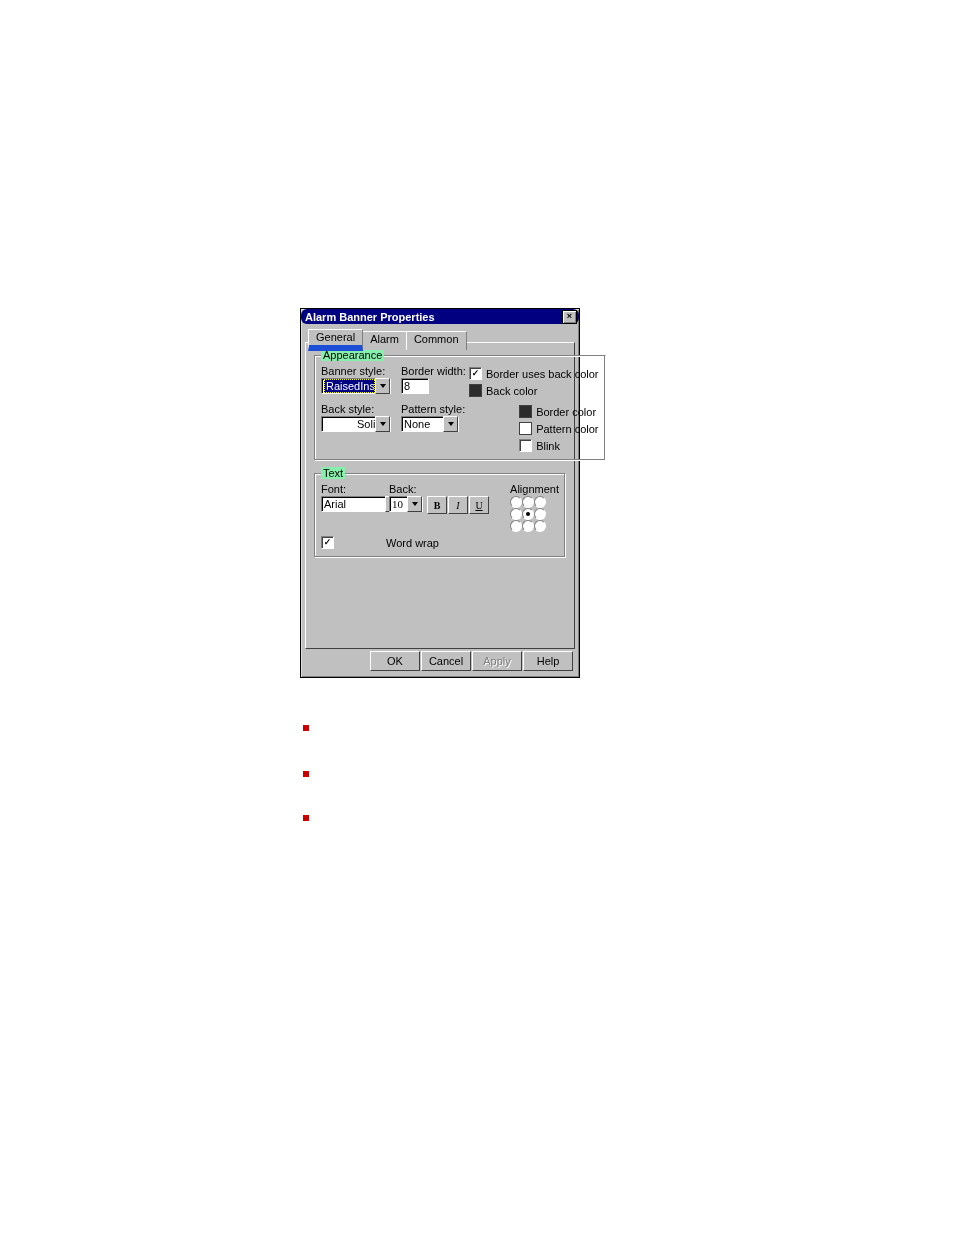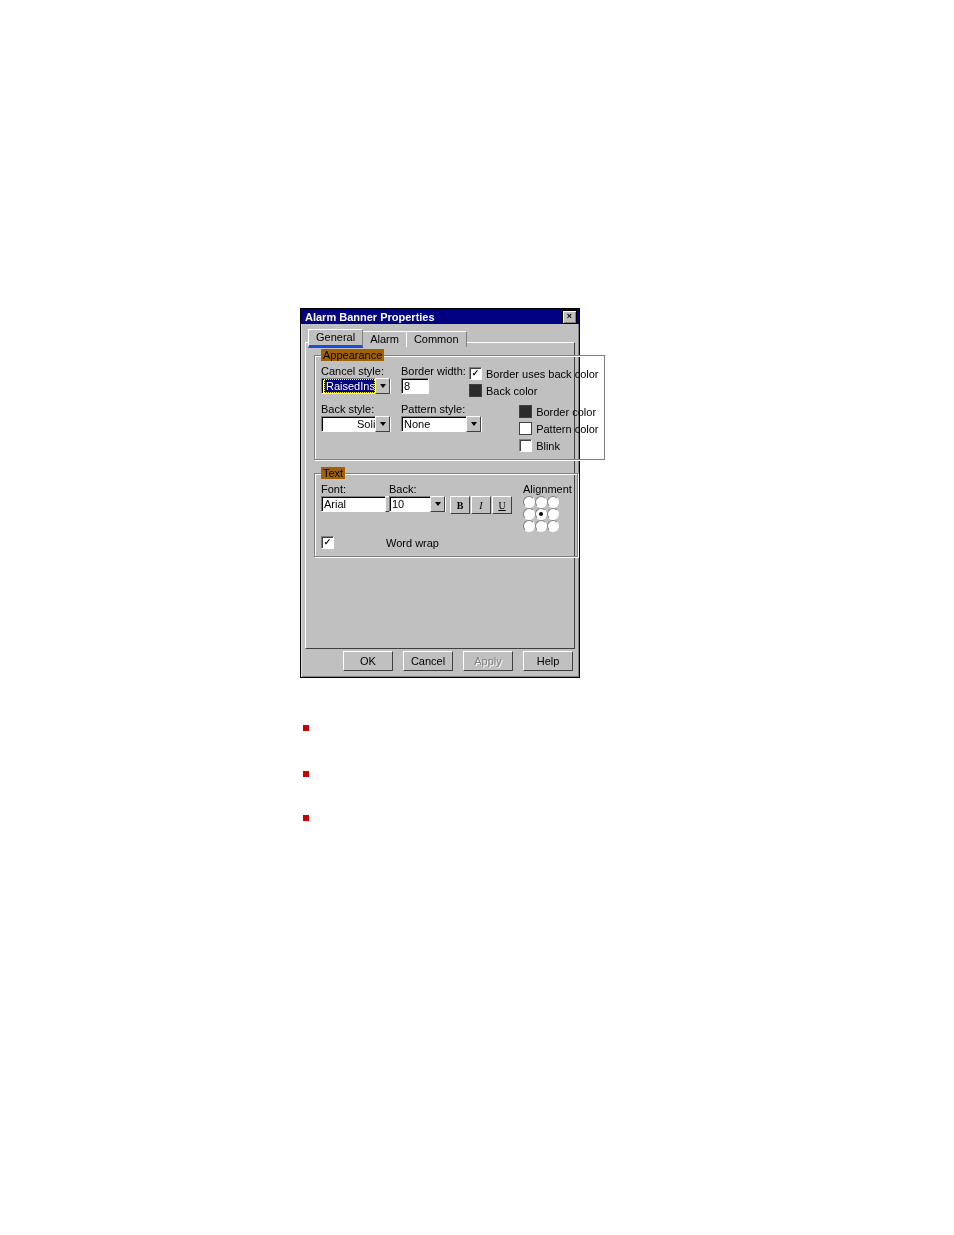--- a/index.html
+++ b/index.html
@@ -25,20 +25,21 @@
   .titlebar {
     height: 15px;
     background: #000080;
     color: #fff;
     display: flex;
     align-items: center;
     justify-content: space-between;
     padding: 0 2px;
     font-weight: bold;
     font-size: 11px;
+    border-radius: 6px;
   }
   .titlebar .title-text {
     padding-left: 2px;
     white-space: nowrap;
   }
   .close-btn {
     width: 13px;
     height: 12px;
     background: #c0c0c0;
     border: 1px solid #000;
@@ -67,21 +68,21 @@
     padding: 1px 7px 2px 7px;
     font-size: 11px;
     border-top: 1px solid #fff;
     border-left: 1px solid #fff;
     border-right: 1px solid #808080;
     background: #c0c0c0;
     position: relative;
     margin-right: -1px;
   }
   .tab.active {
-    border-bottom: 3px solid #1d4ed8;
+    border-bottom: 6px solid #1d4ed8;
     margin-bottom: -1px;
     z-index: 3;
   }
   .tab:not(.active) {
     margin-top: 2px;
     padding-bottom: 0;
   }
   .tabpanel {
     position: absolute;
     left: 4px;
@@ -102,21 +103,21 @@
     border-right-color: #fff;
     border-bottom-color: #fff;
     box-shadow: inset -1px -1px 0 #808080, inset 1px 1px 0 #fff;
     margin: 0 0 6px 0;
     padding: 4px 6px 6px 6px;
     position: relative;
   }
   fieldset.group > legend {
     padding: 0 2px;
     font-size: 11px;
-    background: #a16207;
+    background: #86efac;
   }
   .row {
     display: flex;
     gap: 10px;
   }
   .col {
     display: flex;
     flex-direction: column;
   }
   .lbl {
@@ -243,21 +244,21 @@
     display: grid;
     grid-template-columns: repeat(3, 12px);
     grid-template-rows: repeat(3, 12px);
     gap: 0;
   }
   .dlg-btns {
     position: absolute;
     right: 6px;
     bottom: 6px;
     display: flex;
-    gap: 10px;
+    gap: 1px;
   }
   .btn {
     width: 48px;
     height: 18px;
     background: #c0c0c0;
     border-top: 1px solid #fff;
     border-left: 1px solid #fff;
     border-right: 1px solid #404040;
     border-bottom: 1px solid #404040;
     font-size: 11px;
@@ -289,21 +290,21 @@
       <div class="tab"><span>Alarm</span></div>
       <div class="tab"><span>Common</span></div>
     </div>
 
     <div class="tabpanel">
 
       <fieldset class="group">
         <legend>Appearance</legend>
         <div class="row">
           <div class="col" style="width:70px;">
-            <span class="lbl">Cancel style:</span>
+            <span class="lbl">Banner style:</span>
             <div class="combo selected" style="width:70px;">
               <span class="cval">RaisedInset</span>
               <span class="dd"></span>
             </div>
           </div>
           <div class="col" style="width:58px;">
             <span class="lbl">Border width:</span>
             <div class="txt" style="width:28px;">
               <span>8</span>
             </div>
@@ -323,21 +324,21 @@
         <div class="row" style="margin-top:4px;">
           <div class="col" style="width:70px;">
             <span class="lbl">Back style:</span>
             <div class="combo" style="width:70px;padding-left:35px;">
               <span class="cval">Solid</span>
               <span class="dd"></span>
             </div>
           </div>
           <div class="col" style="width:58px;">
             <span class="lbl">Pattern style:</span>
-            <div class="combo" style="width:81px;">
+            <div class="combo" style="width:58px;">
               <span class="cval">None</span>
               <span class="dd"></span>
             </div>
           </div>
           <div class="col" style="margin-left:auto;">
             <div class="cbxrow">
               <span class="swatch" style="background:#2b2b2b;"></span>
               <span>Border color</span>
             </div>
             <div class="cbxrow">
@@ -358,21 +359,21 @@
           <div class="col" style="width:58px;">
             <span class="lbl">Font:</span>
             <div class="combo" style="width:80px;">
               <span class="cval">Arial</span>
               <span class="dd"></span>
             </div>
           </div>
           <div class="col">
             <span class="lbl">Back:</span>
             <div style="display:flex;">
-              <div class="combo" style="width:57px;">
+              <div class="combo" style="width:34px;font-family:Liberation Serif, serif;">
                 <span class="cval">10</span>
                 <span class="dd"></span>
               </div>
               <span style="width:4px;"></span>
               <span class="stylebtn b">B</span>
               <span class="stylebtn i">I</span>
               <span class="stylebtn u">U</span>
             </div>
           </div>
           <div class="col" style="margin-left:auto;">

